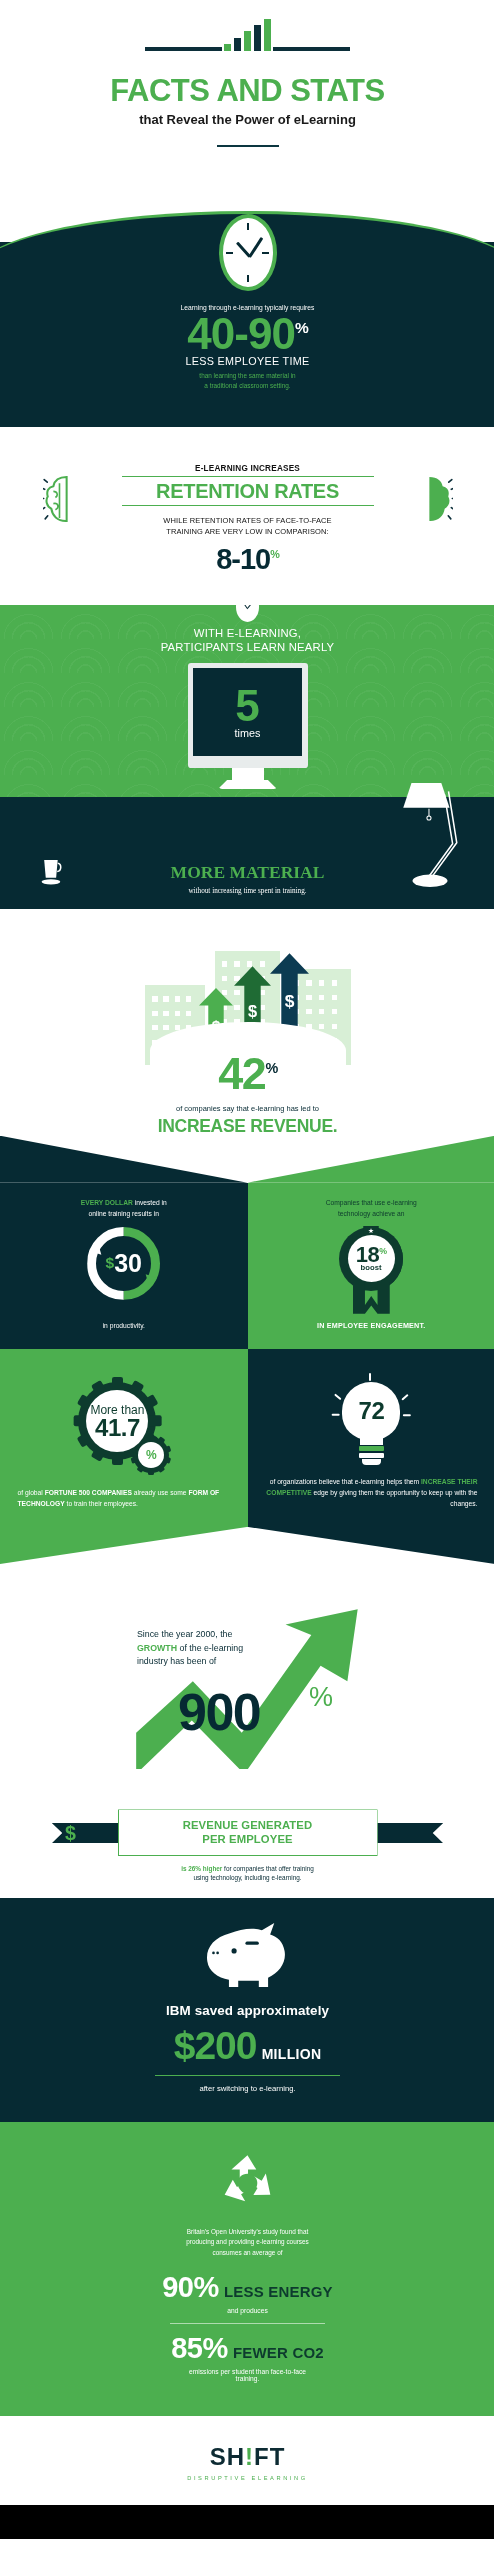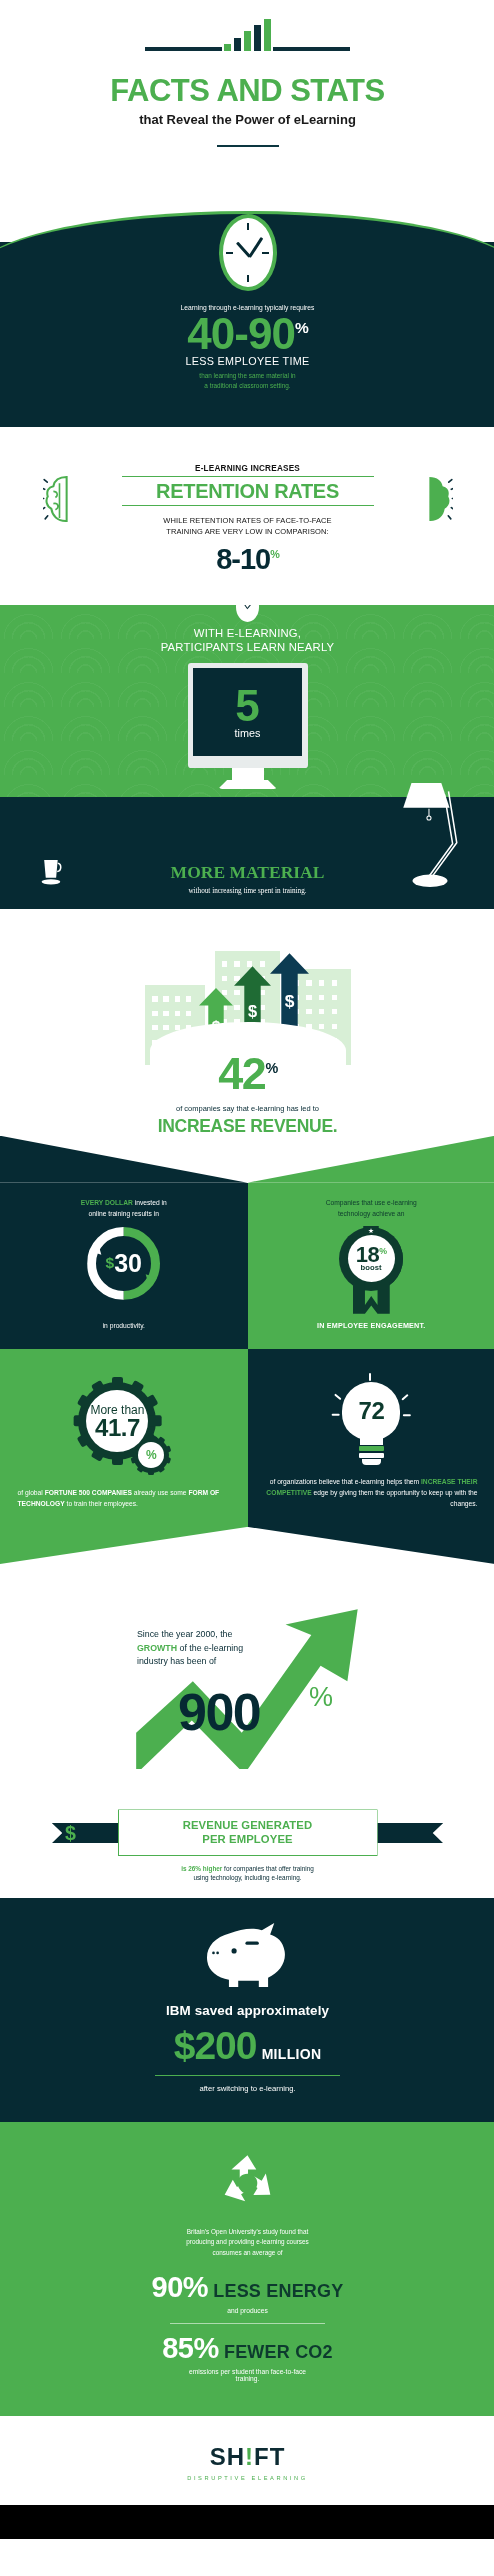--- a/index.html
+++ b/index.html
@@ -218,21 +218,21 @@
   .ibm-amount .m{color:#fff;font-size:14px;font-weight:bold;margin-left:5.2px;letter-spacing:0.3px;}
   .ibm-rule{width:185px;height:1px;background:#4caf4f;margin:6.2px auto 0;}
   .ibm-after{color:#fff;font-size:7.7px;margin-top:8.2px;}
 
   
   .sec-energy{background:#4caf4f;padding:29px 0 34px;text-align:center;position:relative;}
   .recycle{width:61px;height:61px;margin:0 auto 13.4px;position:relative;}
   .en-lead{color:#fff;font-size:6.4px;line-height:1.6;max-width:227px;margin:0 auto;}
   .en-row{margin-top:13.4px;}
   .en-num{color:#fff;font-size:29px;font-weight:bold;letter-spacing:-0.5px;}
-  .en-lbl{color:#0d3b2e;font-size:18px;font-weight:bold;margin-left:5.2px;letter-spacing:0.2px;}
+  .en-lbl{color:#0d3b2e;font-size:15px;font-weight:bold;margin-left:5.2px;letter-spacing:0.2px;}
   .en-sub{color:#fff;font-size:6.7px;margin-top:3.1px;}
   .en-rule{width:155px;height:1px;background:#ffffff;opacity:.55;margin:8.2px auto;}
 
   
   .sec-logo{background:#fff;padding:27px 0 24px;text-align:center;}
   .shift{font-size:24px;font-weight:bold;color:#0d2b33;letter-spacing:1px;}
   .shift .dot{color:#4caf4f;}
   .shift-tag{font-size:5.7px;letter-spacing:2.6px;color:#4caf4f;margin-top:4.1px;}
 
   

